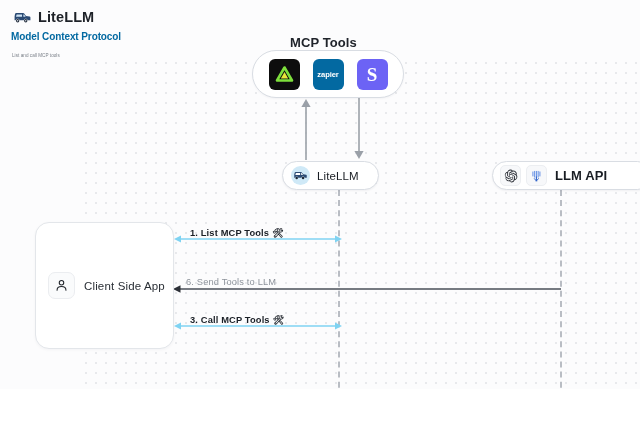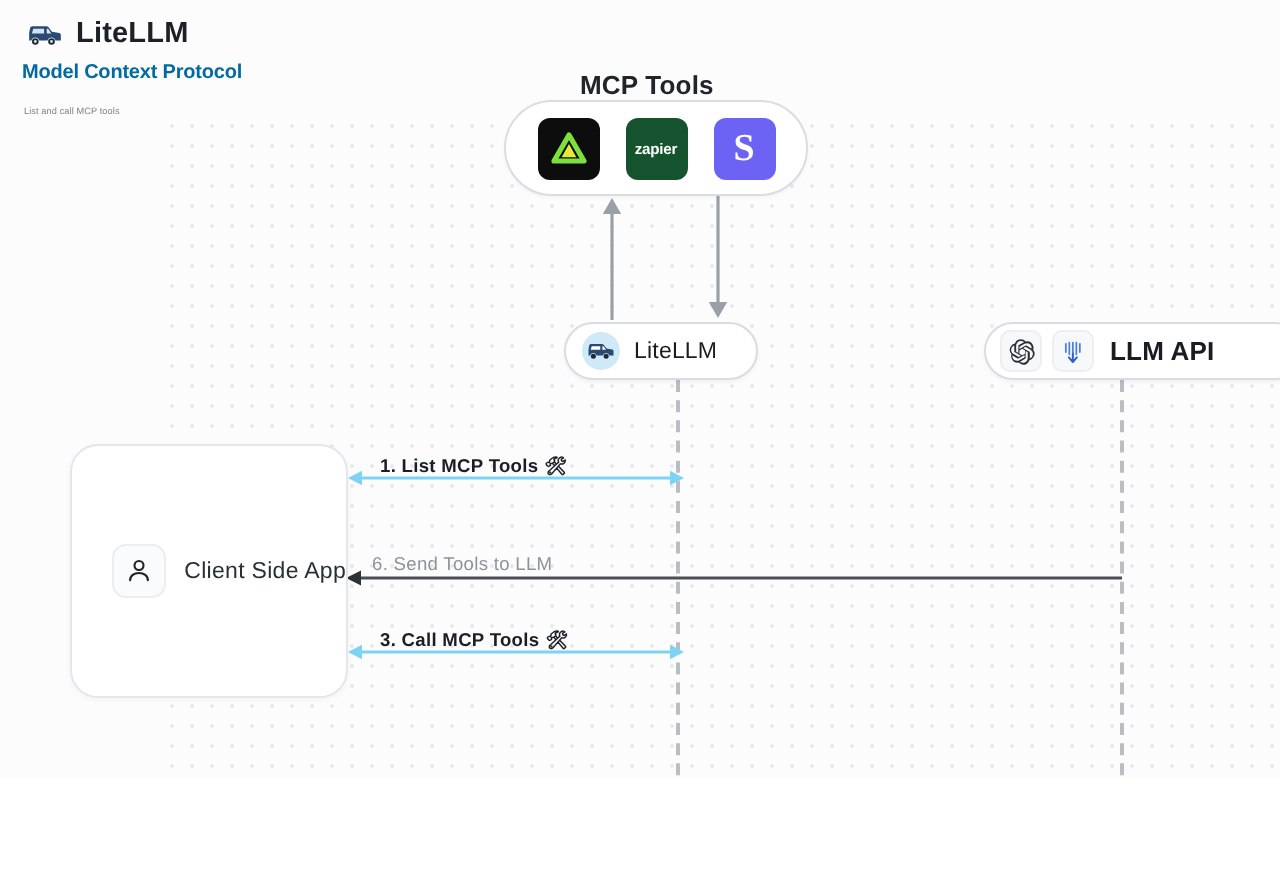--- a/index.html
+++ b/index.html
@@ -121,21 +121,21 @@
     height: 31px;
     border-radius: 6px;
     display: flex;
     align-items: center;
     justify-content: center;
     overflow: hidden;
     flex: 0 0 auto;
   }
   .tool-icon svg { display: block; }
   .tool-zapier {
-    background: #14532d;
+    background: #0369a1;
     color: #ffffff;
     font-size: 7.6px;
     font-weight: 700;
     letter-spacing: -.1px;
   }
   .tool-s {
     background: #6c63f5;
     color: #ffffff;
     font-size: 19px;
     font-weight: 700;
@@ -206,21 +206,21 @@
 
   
   .client-node {
     left: 35px;
     top: 222px;
     width: 139px;
     height: 127px;
     border-radius: 14px;
     background: #ffffff;
     border: 1.2px solid #e3e6ea;
-    justify-content: flex-end;
+    justify-content: flex-start;
     padding-left: 12px;
     gap: 9px;
     box-shadow: 0 1px 3px rgba(16,24,40,.04);
   }
   .client-ic {
     width: 27px;
     height: 27px;
     border-radius: 7px;
     background: #fafbfc;
     border: 1px solid #ebedf0;

